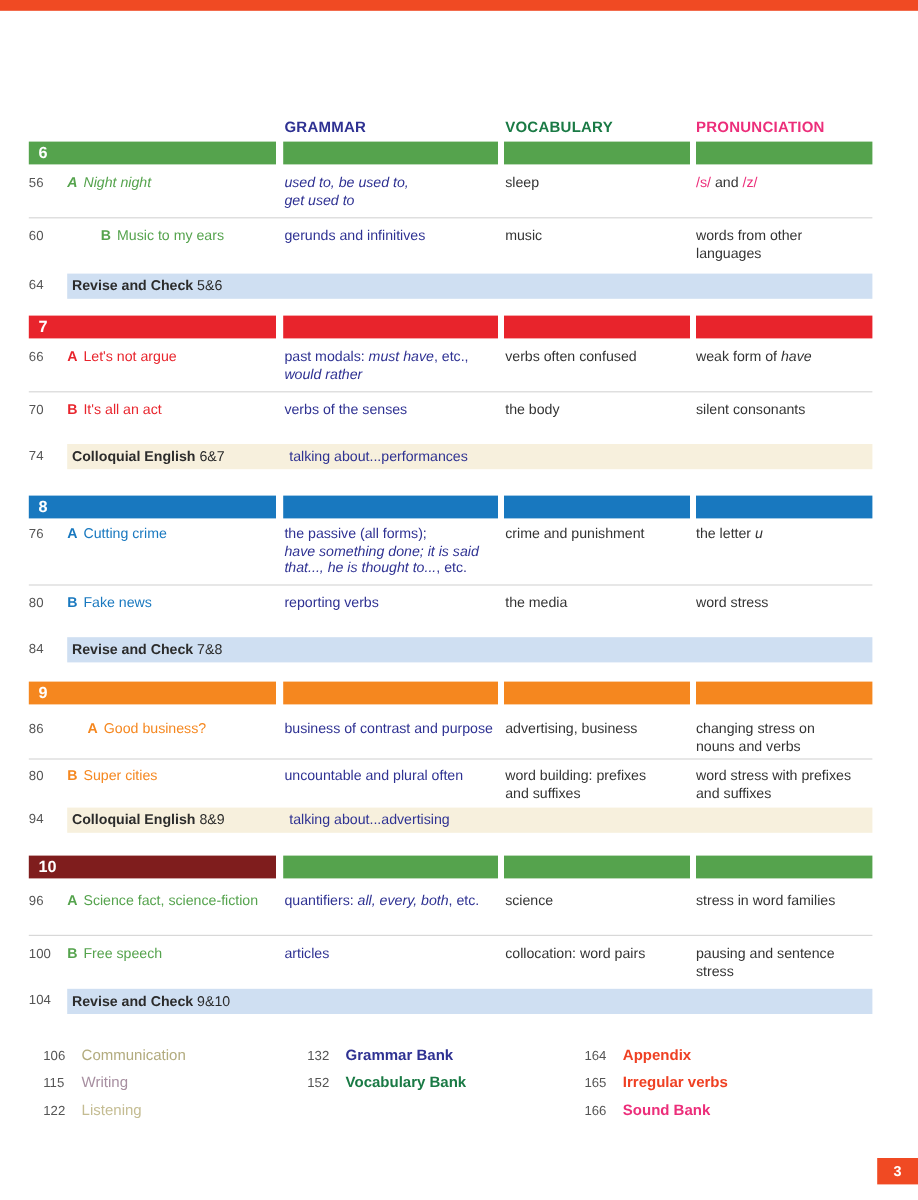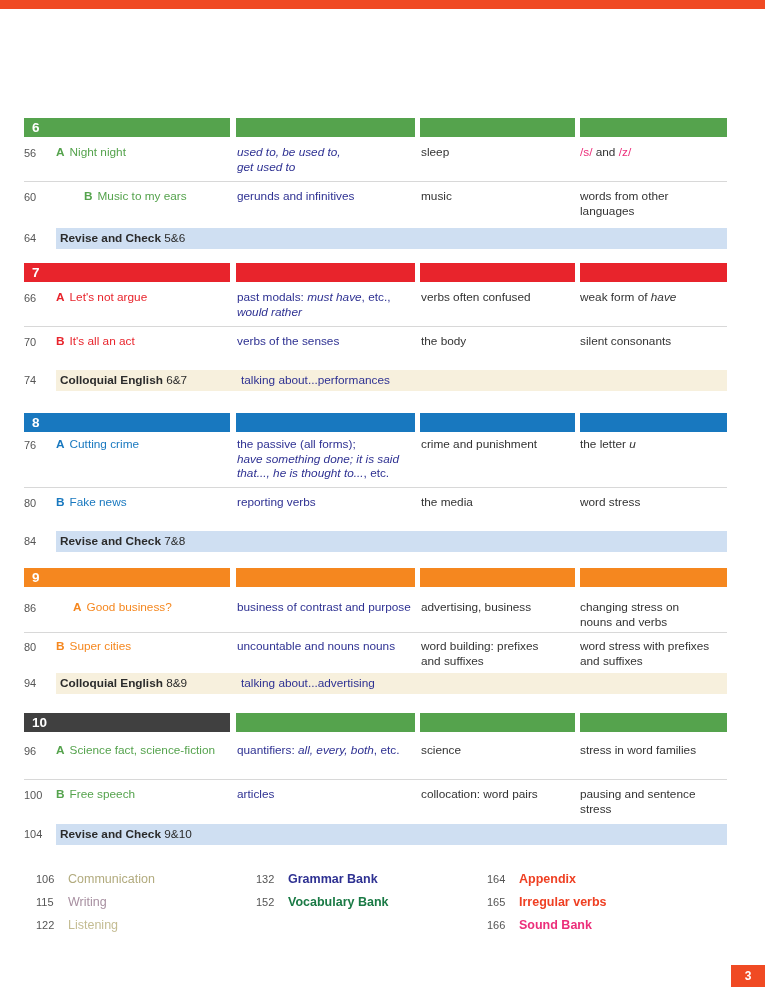--- a/index.html
+++ b/index.html
@@ -184,33 +184,38 @@
     line-height: 22px;
   }
 </style>
 </head>
 <body>
 
 <div id="contents-page">
 
   <div id="top-bar"></div>
 
+  <div id="col-headers">
+    <div class="c-gram">GRAMMAR</div>
+    <div class="c-voc">VOCABULARY</div>
+    <div class="c-pron">PRONUNCIATION</div>
+  </div>
 
   <div id="units-container">
       <div class="unit-bar" style="top: 118px;">
         <div class="seg seg-1" style="background: rgb(85, 163, 77);">
           <span class="unit-number">6</span>
         </div>
         <div class="seg seg-2" style="background: rgb(85, 163, 77);"></div>
         <div class="seg seg-3" style="background: rgb(85, 163, 77);"></div>
         <div class="seg seg-4" style="background: rgb(85, 163, 77);"></div>
       </div>
       <div class="lesson" style="top: 145px;">
         <div class="c-num">56</div>
-        <div class="c-title" style="color: rgb(85, 163, 77);"><span class="letter">A</span>Night night</div>
+        <div class="c-title" style="color: rgb(85, 163, 77); font-style: italic;"><span class="letter">A</span>Night night</div>
         <div class="c-gram"><i>used to, be used to,</i><br><i>get used to</i></div>
         <div class="c-voc">sleep</div>
         <div class="c-pron"><span style="color:#ec2e7a">/s/</span> and <span style="color:#ec2e7a">/z/</span></div>
       </div>
       <div class="lesson" style="top: 189px;">
         <div class="c-num">60</div>
         <div class="c-title" style="color: rgb(85, 163, 77); padding-left: 28px;"><span class="letter">B</span>Music to my ears</div>
         <div class="c-gram">gerunds and infinitives</div>
         <div class="c-voc">music</div>
         <div class="c-pron">words from other<br>languages</div>
@@ -289,33 +294,33 @@
       <div class="lesson" style="top: 600px;">
         <div class="c-num">86</div>
         <div class="c-title" style="color: rgb(245, 135, 31); margin-left: 17px;"><span class="letter">A</span>Good business?</div>
         <div class="c-gram">business of contrast and purpose</div>
         <div class="c-voc">advertising, business</div>
         <div class="c-pron">changing stress on<br>nouns and verbs</div>
       </div>
       <div class="lesson" style="top: 639px;">
         <div class="c-num">80</div>
         <div class="c-title" style="color: rgb(245, 135, 31);"><span class="letter">B</span>Super cities</div>
-        <div class="c-gram">uncountable and nouns nouns</div>
+        <div class="c-gram">uncountable and plural often</div>
         <div class="c-voc">word building: prefixes<br>and suffixes</div>
         <div class="c-pron">word stress with prefixes<br>and suffixes</div>
       </div>
       <div class="hairline" style="top: 632px;"></div>
       <div class="band band-colloquial" style="top: 673px;"></div>
       <div class="band-row" style="top: 673px;">
         <div class="c-num">94</div>
         <div class="band-label"><b>Colloquial English</b> 8&amp;9</div>
         <div class="band-extra">talking about...advertising</div>
       </div>
       <div class="unit-bar" style="top: 713px;">
-        <div class="seg seg-1" style="background: #404040;">
+        <div class="seg seg-1" style="background: #7f1d1d;">
           <span class="unit-number">10</span>
         </div>
         <div class="seg seg-2" style="background: rgb(85, 163, 77);"></div>
         <div class="seg seg-3" style="background: rgb(85, 163, 77);"></div>
         <div class="seg seg-4" style="background: rgb(85, 163, 77);"></div>
       </div>
       <div class="lesson" style="top: 743px;">
         <div class="c-num">96</div>
         <div class="c-title" style="color: rgb(85, 163, 77);"><span class="letter">A</span>Science fact, science-fiction</div>
         <div class="c-gram">quantifiers: <i>all, every, both</i>, etc.</div>

